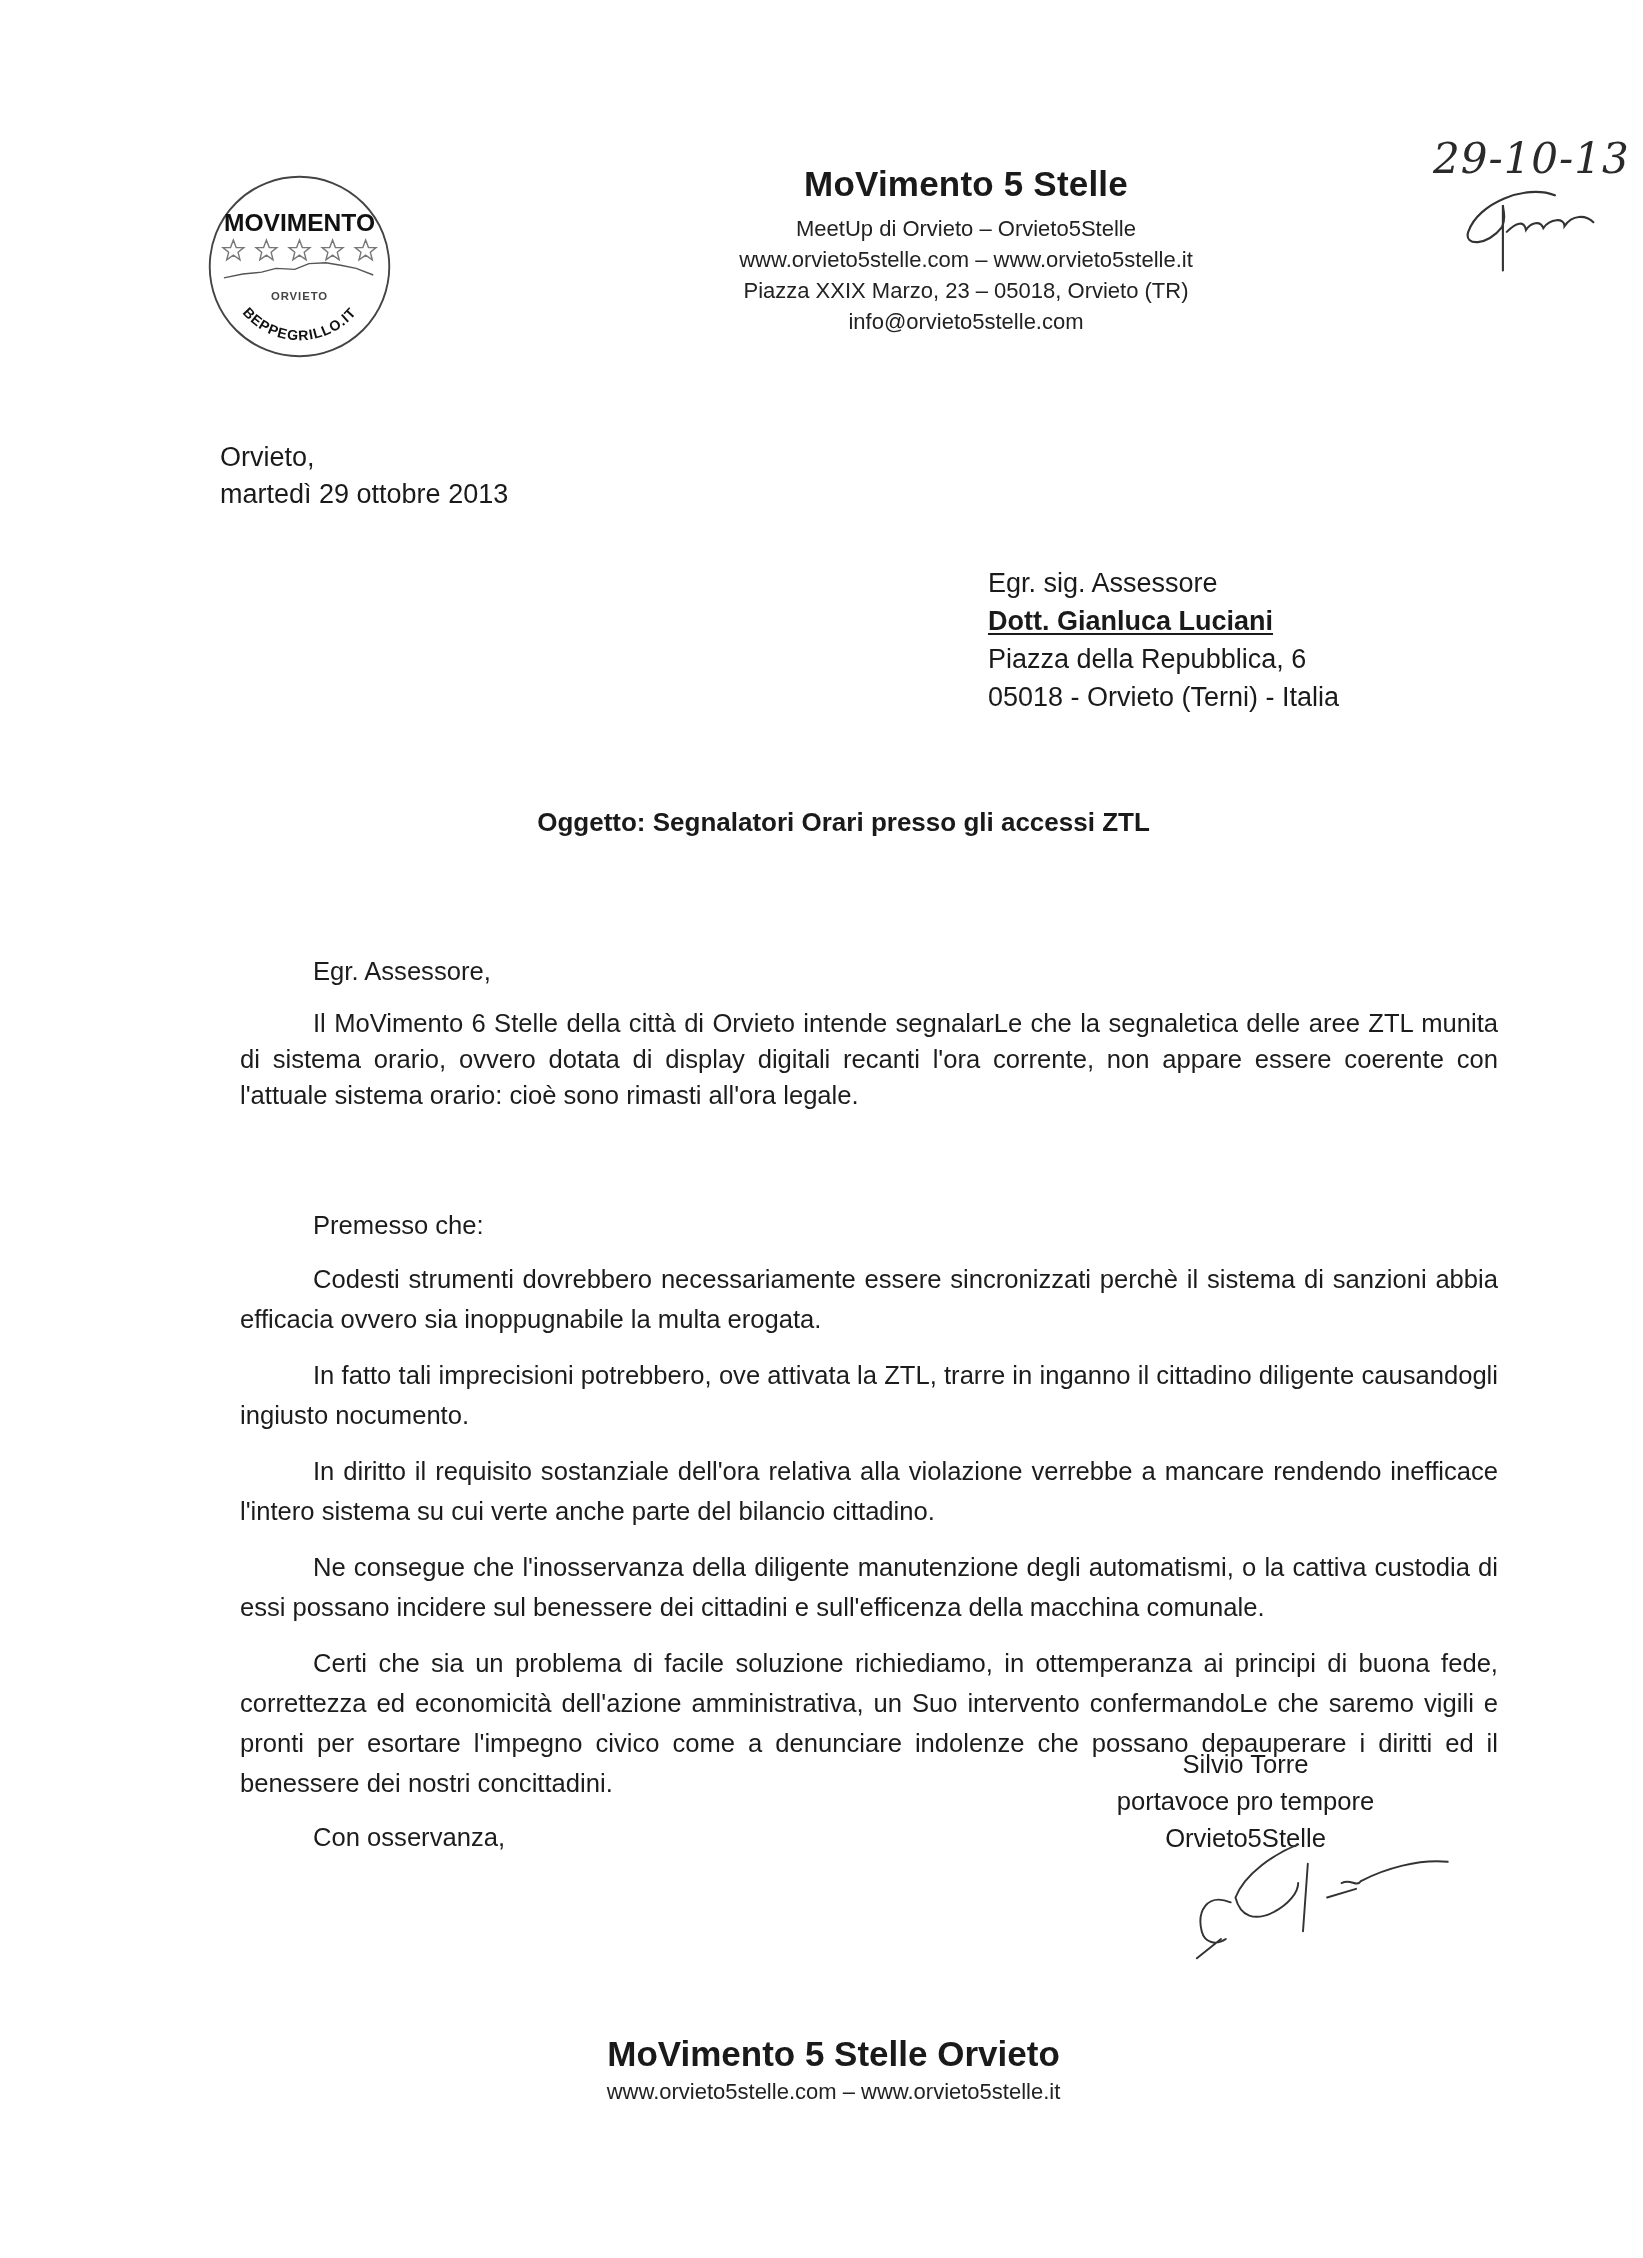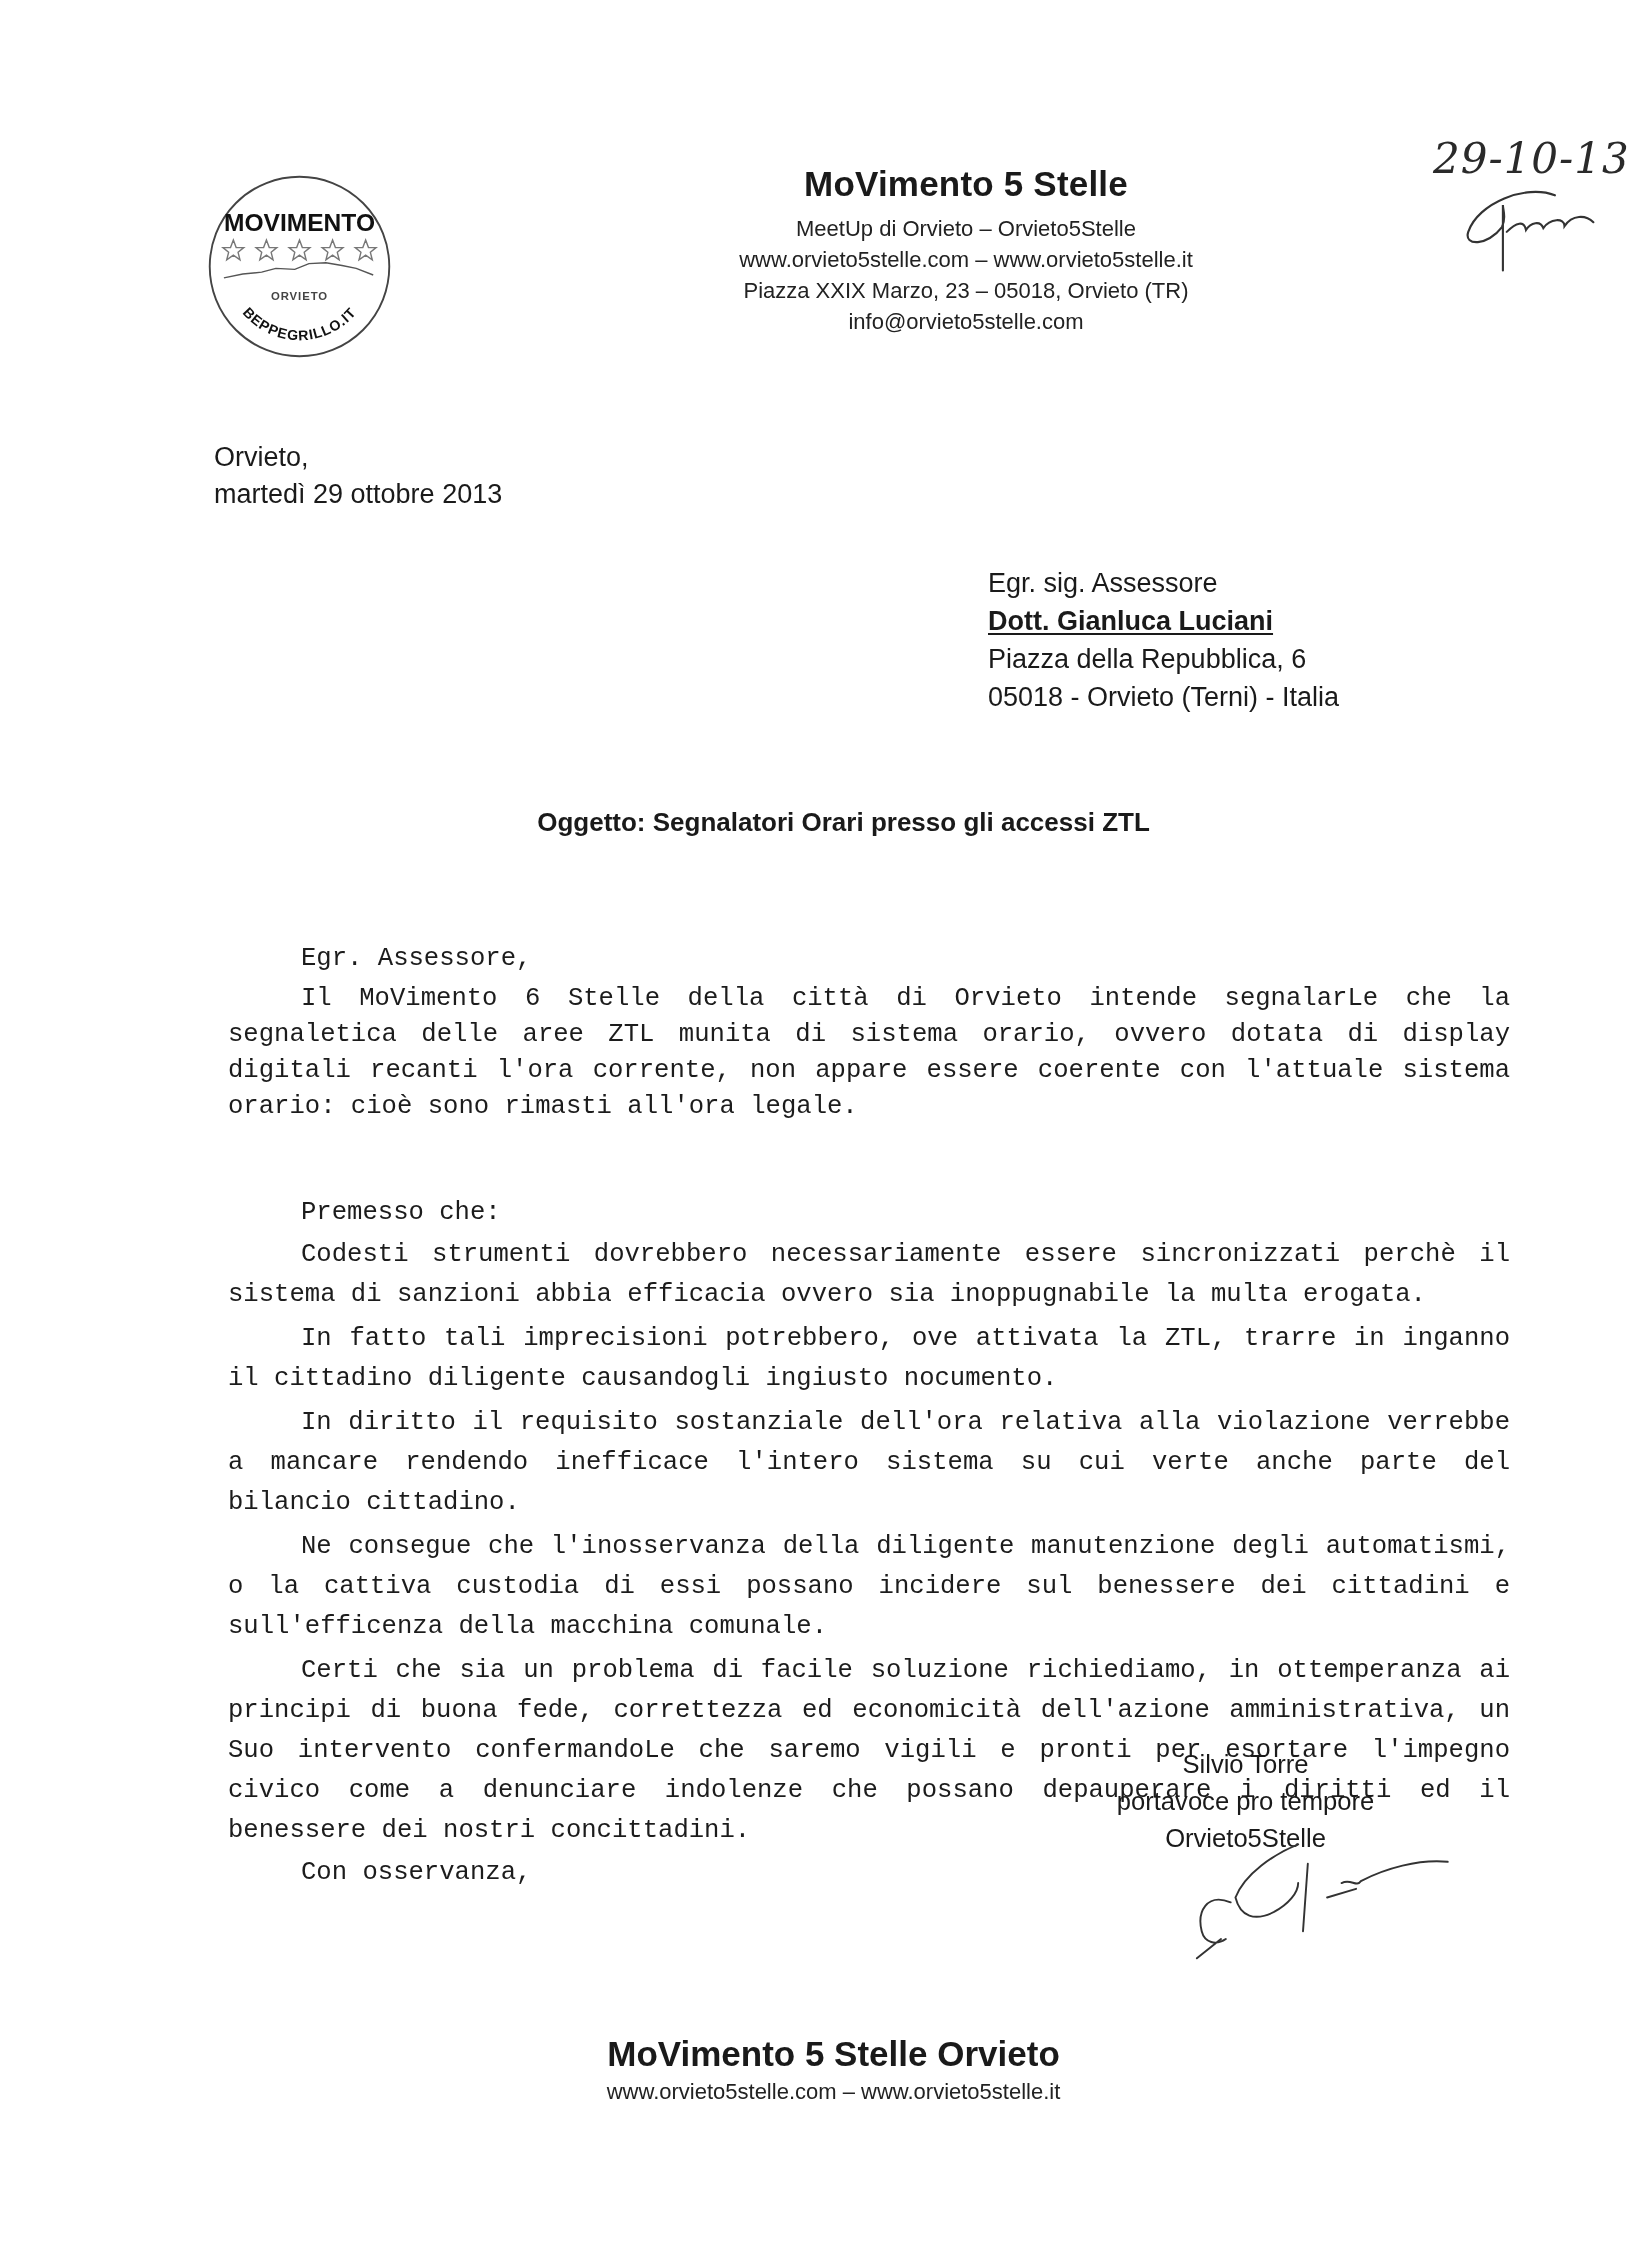--- a/index.html
+++ b/index.html
@@ -54,21 +54,21 @@
       left: 23px; top: 7.7px;
       font-family: "DejaVu Serif", serif;
       font-style: italic;
       font-size: 42px;
       color: #2a2a2a;
       letter-spacing: 1px;
     }
 
     
     .placedate {
-      left: 214px; top: 439px;
+      left: 220px; top: 439px;
       font-size: 27px;
       line-height: 37px;
     }
 
     
     .recipient {
       left: 988px; top: 564px;
       font-size: 27px;
       line-height: 38px;
     }
@@ -91,24 +91,23 @@
 
     
     .body-text {
       left: 224px; top: 937px;
       width: 1290px;
       font-size: 25.6px;
       line-height: 36px;
       color: #1c1c1c;
     }
     .body-text p {
-      margin: 4px;
+      margin: 16px;
       text-align: justify;
       text-indent: 73px;
-      font-family: Liberation Mono, monospace;
     }
     .body-text p.loose { line-height: 40px; }
     .body-text .gap { height: 62px; }
 
     
     .signature {
       left: 1091px; top: 1746px;
       width: 309px;
       text-align: center;
       font-size: 25.6px;

